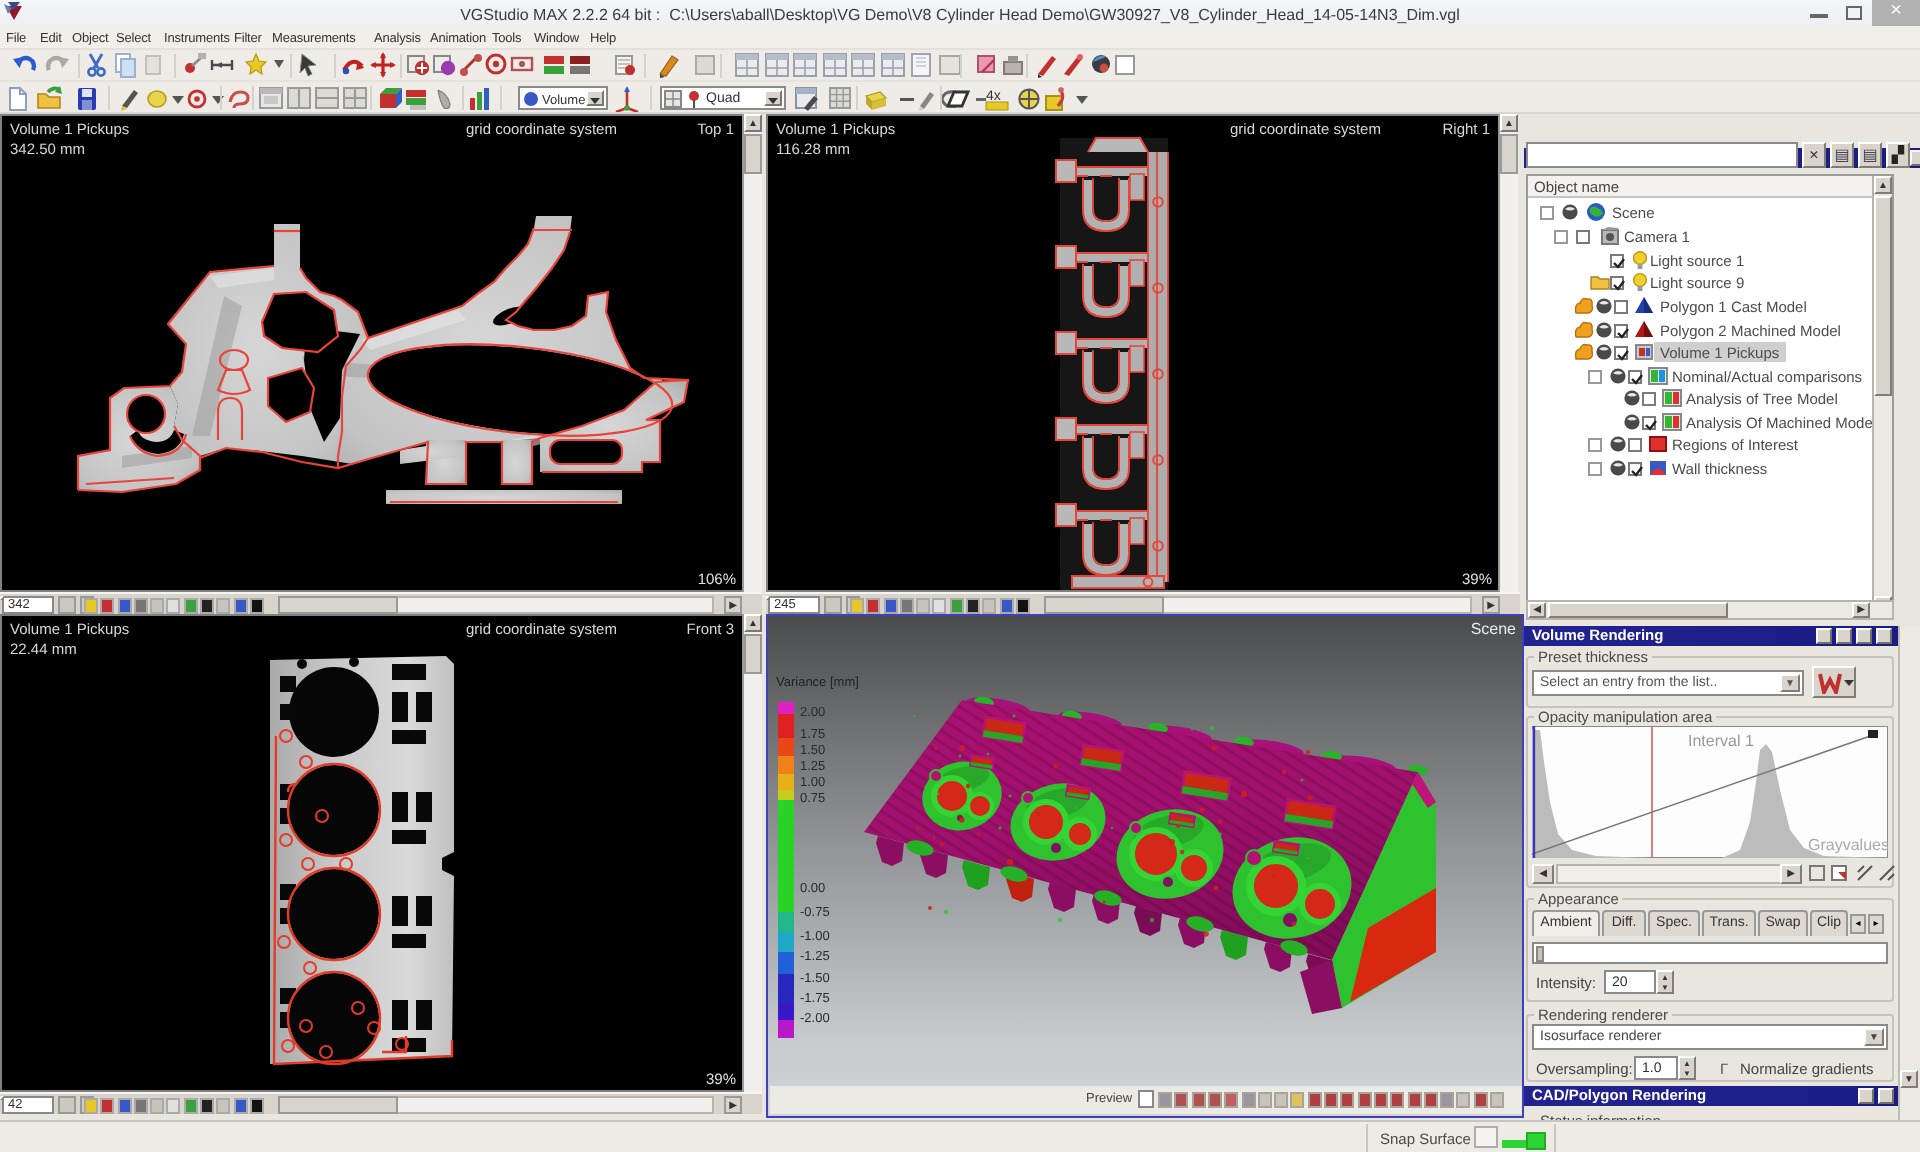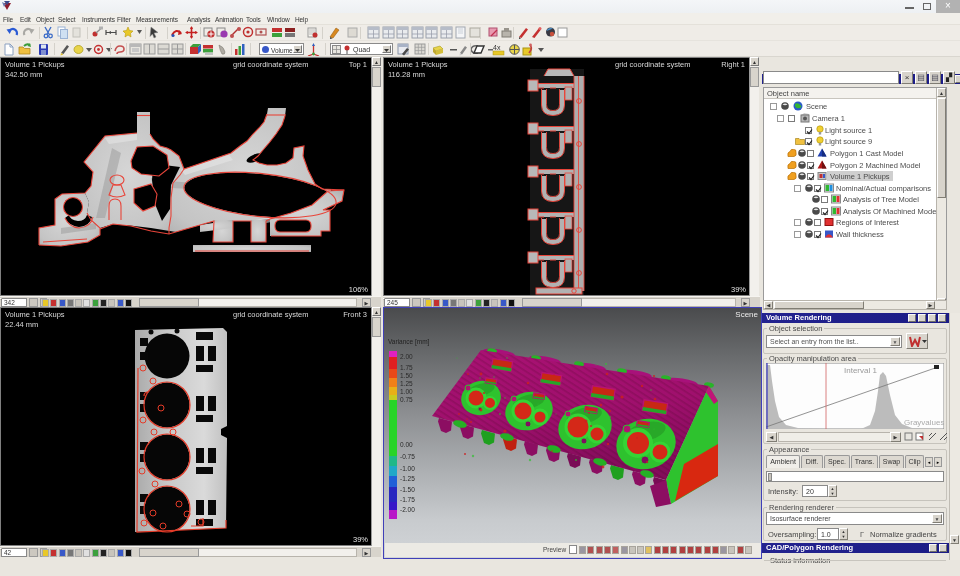--- a/index.html
+++ b/index.html
@@ -31,20 +31,21 @@
 #statusbar { left:0; top:560px; width:960px; height:16px; background:#edebe5; border-top:1px solid #c9c6bf; font-size:7.5px; color:#4a4a4a; }
 .t { position:absolute; white-space:nowrap; }
 </style></head><body>
 <div id="app">
 <div id="titlebar" class="abs">
 <svg class="abs" style="left:2px;top:1px" width="10" height="10" viewBox="0 0 10 10">
         <polygon points="1,2 9,2 5,9" fill="#8c1c2c"></polygon>
         <polygon points="2,0 8,0 5,4" fill="#39498b"></polygon>
         <polygon points="0,1 4,3 2,6" fill="#6a7ab0"></polygon>
       </svg>
+<div class="t" style="left:0;right:0;top:2.5px;text-align:center">VGStudio MAX 2.2.2 64 bit :&nbsp; C:\Users\aball\Desktop\VG Demo\V8 Cylinder Head Demo\GW30927_V8_Cylinder_Head_14-05-14N3_Dim.vgl</div>
 <div class="abs" style="left:905px;top:7px;width:9px;height:2px;background:#666"></div>
 <div class="abs" style="left:923px;top:3px;width:8px;height:7px;border:1.5px solid #666"></div>
 <div class="abs" style="left:936px;top:0;width:24px;height:13px;background:#b2b2b2;color:#fff;text-align:center;font-size:10px;line-height:12px">×</div>
 </div>
 <div id="menubar" class="abs">
       <span style="left:3px">File</span>
       <span style="left:20px">Edit</span>
       <span style="left:36px">Object</span>
       <span style="left:58px">Select</span>
       <span style="left:82px">Instruments</span>
@@ -1034,21 +1035,21 @@
       <div class="abs" style="left:174px;top:31px;width:10px;height:220px;background:#ece9e2;border-left:1px solid #b8b4ac"></div>
       <div class="abs sbtn" style="left:175px;top:31px;width:9px;height:9px;font-size:5px;text-align:center;line-height:8px;color:#333">▲</div>
       <div class="abs sbtn" style="left:175px;top:241px;width:9px;height:9px;font-size:5px;text-align:center;line-height:8px;color:#333">▼</div>
       <div class="abs sbtn" style="left:175px;top:41px;width:9px;height:100px"></div>
       <div class="abs" style="left:1px;top:243px;width:184px;height:10px;background:#ece9e2;border:1px solid #b8b4ac"></div>
       <div class="abs sbtn" style="left:2px;top:244px;width:9px;height:8px;font-size:5px;text-align:center;line-height:7px;color:#333">◀</div>
       <div class="abs sbtn" style="left:12px;top:244px;width:90px;height:8px"></div>
       <div class="abs sbtn" style="left:164px;top:244px;width:9px;height:8px;font-size:5px;text-align:center;line-height:7px;color:#333">▶</div>
       <div class="navy" style="left:0px;top:256px;width:187px;height:10px;line-height:10px">Volume Rendering<div class="navybtn" style="right:3px;top:1px"></div><div class="navybtn" style="right:13px;top:1px"></div><div class="navybtn" style="right:23px;top:1px"></div><div class="navybtn" style="right:33px;top:1px"></div></div>
       <div class="grp" style="left:1px;top:271px;width:184px;height:26px"></div>
-      <div class="grplabel" style="left:5px;top:267px">Object selection</div>
+      <div class="grplabel" style="left:5px;top:267px">Preset thickness</div>
       <div class="abs white" style="left:4px;top:278px;width:136px;height:13px;font-size:7px;color:#555;padding:2px 0 0 3px">Select an entry from the list..<div class="abs sbtn" style="right:1px;top:1px;width:10px;height:9px;font-size:5px;text-align:center;line-height:8px">▼</div></div>
       <div class="abs sbtn" style="left:144px;top:276px;width:22px;height:16px">
         <svg class="abs" style="left:2px;top:2px" width="12" height="11" viewBox="0 0 12 11">
           <path d="M1,1 L3,10 L6,4 L9,10 L11,1" stroke="#c03030" stroke-width="2" fill="none"></path>
         </svg>
         <svg class="abs" style="left:15px;top:5px" width="6" height="6">
           <polygon points="0,1 5,1 2.5,4" fill="#333"></polygon>
         </svg>
       </div>
       <div class="grp" style="left:1px;top:301px;width:184px;height:86px"></div>
@@ -1104,12 +1105,20 @@
       <div class="abs white" style="left:55px;top:471px;width:22px;height:12px;font-size:7px;padding:2px 0 0 3px;color:#333">1.0</div>
       <div class="abs sbtn" style="left:77px;top:471px;width:9px;height:12px;font-size:4px;line-height:5px;text-align:center;color:#333">▲<br>▼</div>
       <div class="t" style="left:98px;top:473px;color:#555">Γ</div>
       <div class="t" style="left:108px;top:473px;color:#444">Normalize gradients</div>
       <div class="navy" style="left:0px;top:486px;width:208px;height:10px;line-height:10px">CAD/Polygon Rendering<div class="navybtn" style="right:3px;top:1px"></div><div class="navybtn" style="right:13px;top:1px"></div><div class="navybtn" style="right:23px;top:1px"></div><div class="navybtn" style="right:33px;top:1px"></div></div>
       <div class="t" style="left:8px;top:499px;color:#4a4a4a">Status information</div>
       <div class="abs" style="left:2px;top:503px;width:182px;height:1px;background:#c8c5be"></div>
       <div class="abs" style="left:187px;top:256px;width:11px;height:247px;background:#ece9e2;border-left:1px solid #c0bcb4"></div>
       <div class="abs sbtn" style="left:188px;top:478px;width:9px;height:9px;font-size:5px;text-align:center;line-height:8px;color:#333">▼</div>
     </div>
+<div id="statusbar" class="abs">
+<div class="t" style="left:690px;top:4px">Snap Surface</div>
+<div class="abs" style="left:737px;top:2px;width:12px;height:11px;background:#f6f4f0;border:1px solid #b0ada6"></div>
+<div class="abs" style="left:751px;top:9px;width:12px;height:4px;background:#2fd435"></div>
+<div class="abs" style="left:763px;top:5px;width:10px;height:9px;background:#2fd435;border:1px solid #22aa28"></div>
+<div class="abs" style="left:777px;top:1px;width:1px;height:14px;background:#c9c6bf"></div>
+<div class="abs" style="left:683px;top:1px;width:1px;height:14px;background:#c9c6bf"></div>
+</div>
 </div>
 </body></html>

